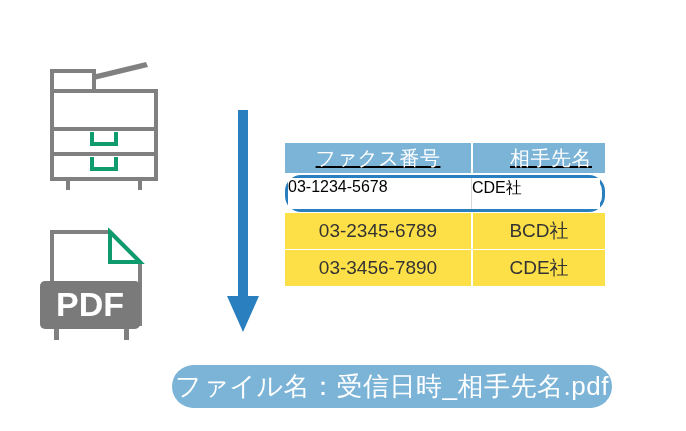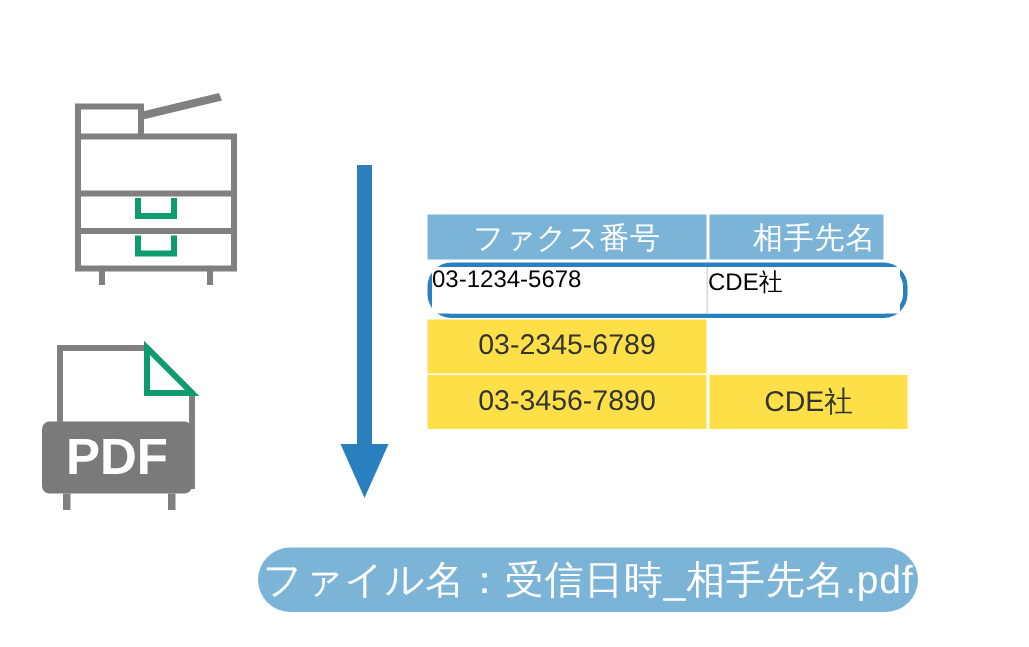--- a/index.html
+++ b/index.html
@@ -59,21 +59,21 @@
     position: absolute;
     left: 34px;
     top: 58px;
     width: 140px;
     height: 132px;
   }
 
   
   #pdf {
     position: absolute;
-    left: 20px;
+    left: 32px;
     top: 224px;
     width: 122px;
     height: 116px;
   }
 
   
   #fax-table {
     position: absolute;
     left: 285px;
     top: 143px;
@@ -94,30 +94,31 @@
     color: #333333;
     white-space: nowrap;
   }
   .cell.c1 { width: 188px; }
   .cell.c2 { width: 132px; }
 
   
   #thead {
     height: 30px;
     background: transparent;
+    text-decoration: underline;
   }
   #thead .cell {
     background: #7CB4D8;
     color: #ffffff;
     height: 30px;
     font-size: 20px;
     letter-spacing: 0.5px;
   }
   #thead .cell.c1 { width: 186px; margin-right: 2px; }
-  #thead .cell.c2 { width: 116px; padding-left: 24px; }
+  #thead .cell.c2 { width: 132px; padding-left: 24px; }
 
   
   .brow {
     height: 36px;
     position: relative;
   }
   .brow .cell {
     height: 36px;
     background: #fde047;
   }
@@ -200,20 +201,21 @@
       <div class="cell c2">相手先名</div>
     </div>
 
     <div id="row-highlight">
       <div class="cell c1">03-1234-5678</div>
       <div class="cell c2">CDE社</div>
     </div>
 
     <div class="trow brow plain">
       <div class="cell c1">03-2345-6789</div>
+      <div class="cell c2">BCD社</div>
     </div>
 
     <div class="trow brow plain">
       <div class="cell c1">03-3456-7890</div>
       <div class="cell c2">CDE社</div>
     </div>
   </div>
 
   <div class="pill" id="pill-bottom">
     <span>ファイル名：受信日時_相手先名.pdf</span>

